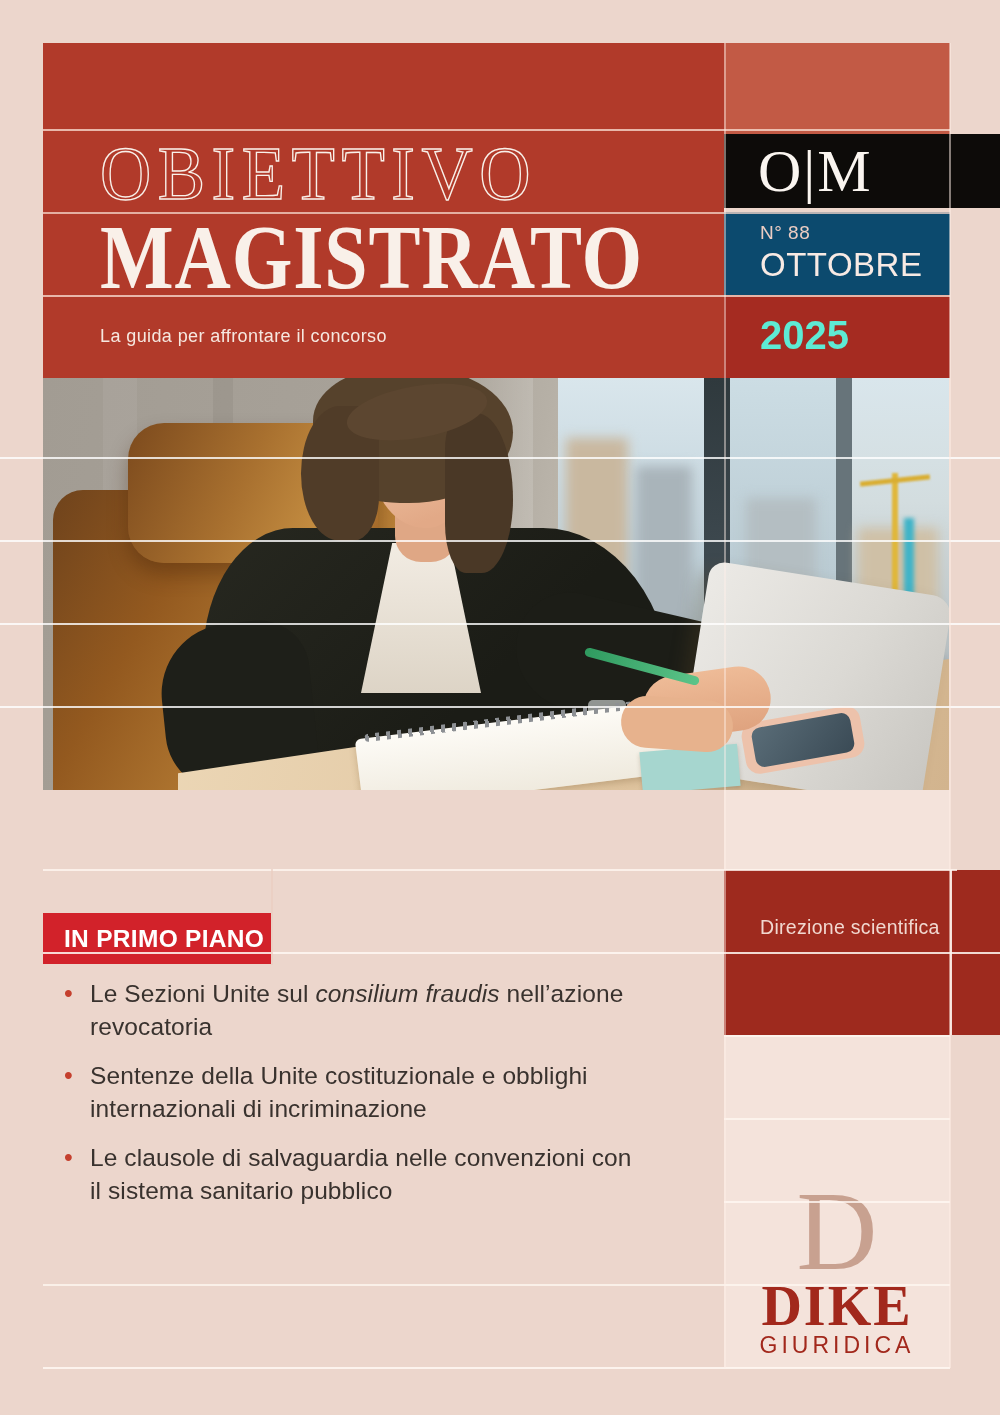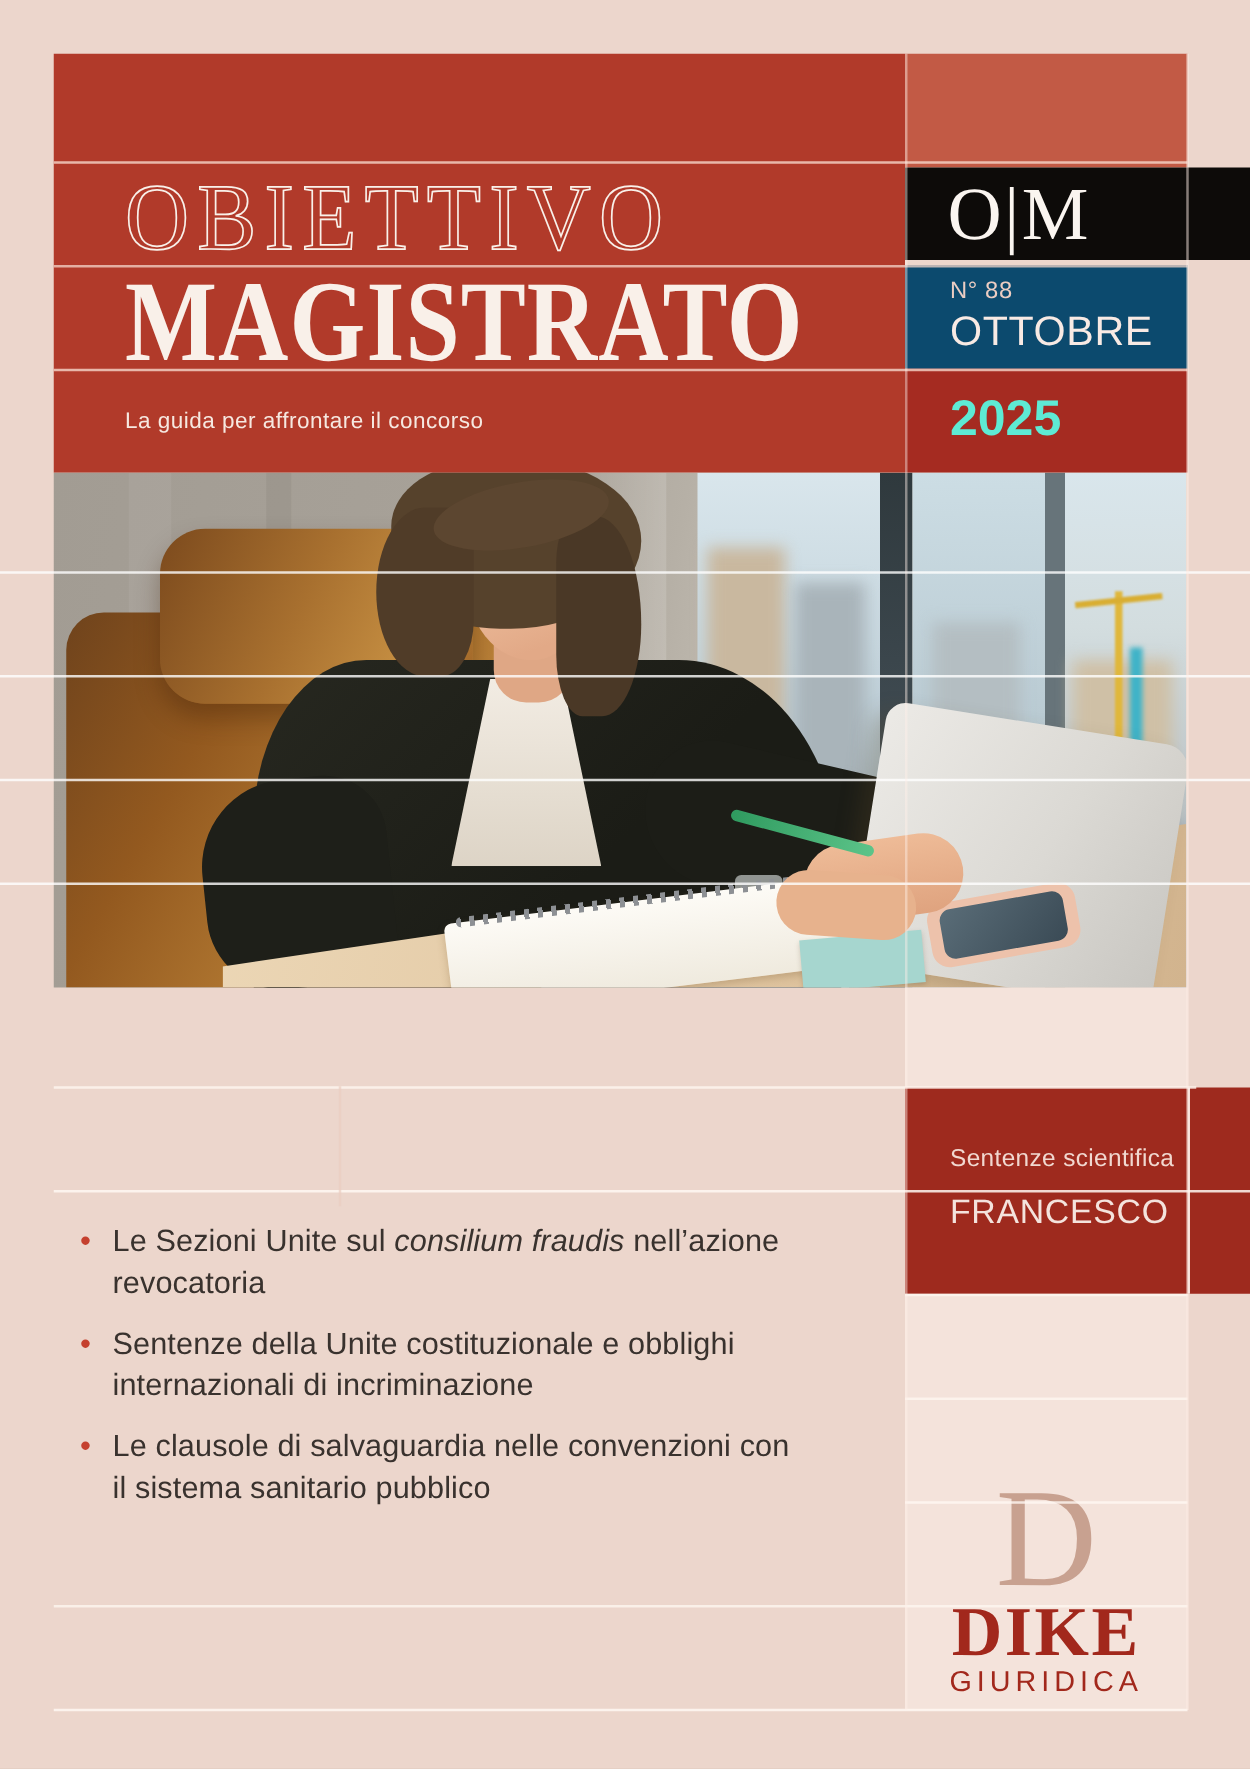--- a/index.html
+++ b/index.html
@@ -253,31 +253,31 @@
       <div class="phone-screen"></div>
     </div>
     <div class="hand1"></div>
     <div class="hand2"></div>
     <div class="pen"></div>
   </div>
 
   <div class="block panel-gap"></div>
   <div class="block blk-direzione">
     <div class="direzione-vline"></div>
-    <div class="dir-label">Sentenze scientifica</div>
-    <div class="dir-first">FRANCESCO</div>
+    <div class="dir-label">Direzione scientifica</div>
   </div>
   <div class="block panel-tall">
     <div class="dike">
       <div class="dike-initial">D</div>
       <div class="dike-name">DIKE</div>
       <div class="dike-subname">GIURIDICA</div>
     </div>
   </div>
 
+  <div class="badge">IN PRIMO PIANO</div>
   <ul class="topics">
     <li>
       <span class="dot">•</span>
       <span class="txt"><span>Le Sezioni Unite sul </span><span class="em">consilium fraudis</span><span> nell’azione revocatoria</span></span>
     </li>
     <li>
       <span class="dot">•</span>
       <span class="txt"><span>Sentenze della Unite costituzionale e obblighi internazionali di incriminazione</span></span>
     </li>
     <li>

